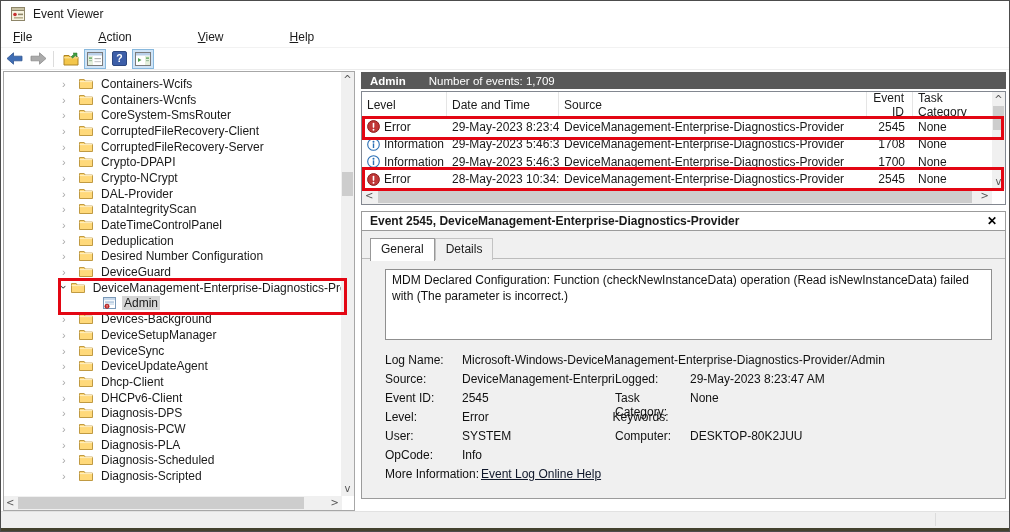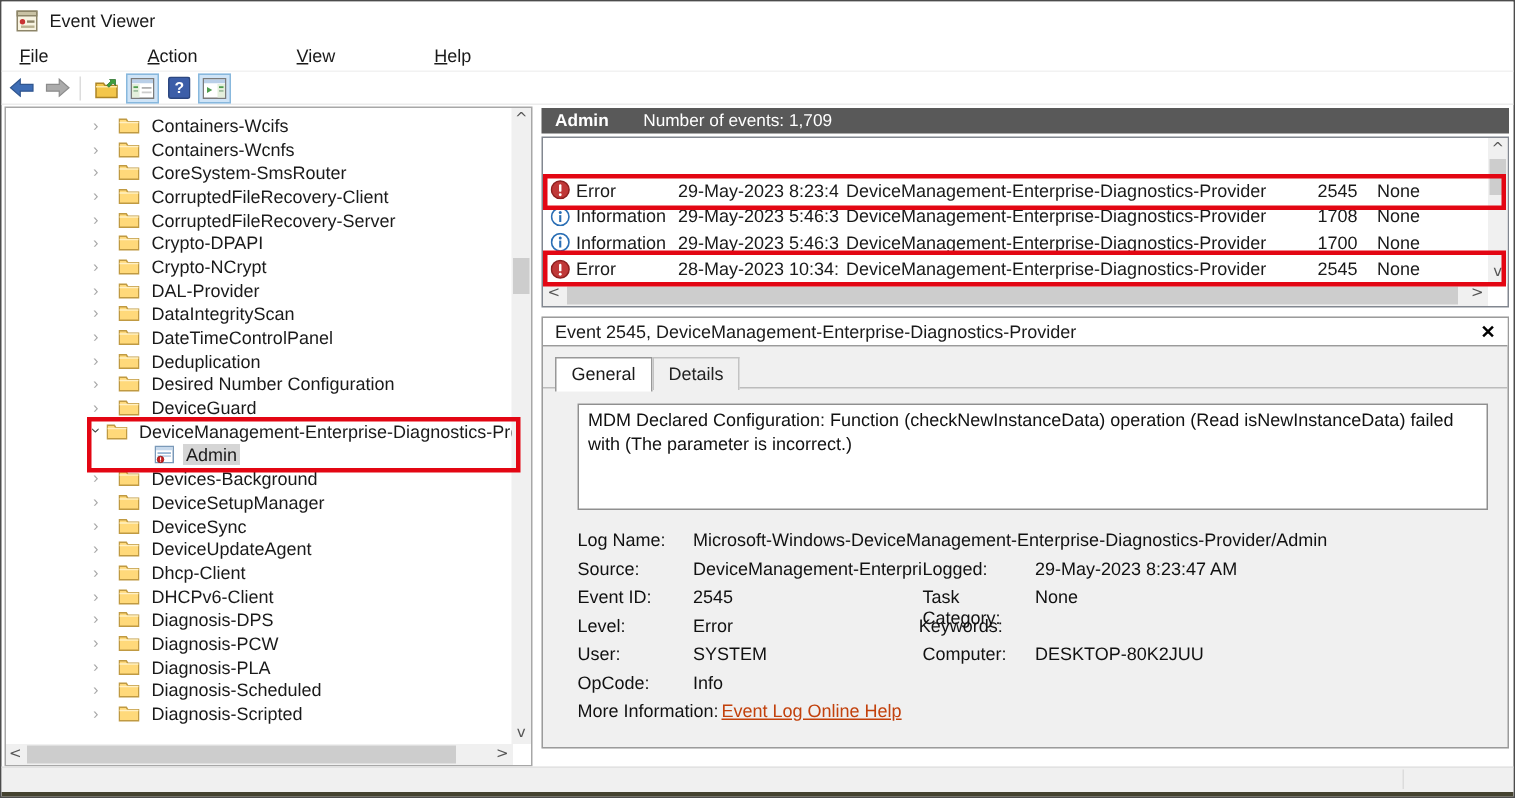--- a/index.html
+++ b/index.html
@@ -48,21 +48,21 @@
   .evrow { height:17.5px; display:flex; align-items:center; }
   .cell { overflow:hidden; white-space:nowrap; padding-left:5px; }
   .c-level { width:85px; display:flex; align-items:center; gap:4px; }
   .c-date { width:112px; }
   .c-source { width:308px; }
   .c-eid { width:46px; text-align:right; padding-right:8px; padding-left:0; }
   .c-task { width:76px; }
   
   .details { position:absolute; left:360px; top:210px; width:645px; height:288px; background:#f0f0f0; border:1px solid #9b9b9b; }
   .dhead { position:absolute; left:0; top:0; width:100%; height:19px; background:#fff; border-bottom:1px solid #9b9b9b; display:flex; align-items:center; padding:0 8px; }
-  .dhead .dtitle { flex:1; }
+  .dhead .dtitle { flex:1;font-weight:bold; }
   .dclose { color:#000; font-size:12px; font-weight:bold; cursor:default; }
   .tabs { position:absolute; left:8px; top:26px; height:21px; display:flex; align-items:flex-start; z-index:2; }
   .tab { padding:3px 10px 4px 10px; }
   .tab.active { background:#fff; border:1px solid #989898; border-bottom:none; padding-bottom:5px; }
   .tab.inactive { border:1px solid #c3c3c3; border-bottom:none; background:#f0f0f0; color:#222; }
   .tabline { position:absolute; left:0; top:46px; width:100%; height:1px; background:#bcbcbc; }
   .dmsg { position:absolute; left:23px; top:57px; width:607px; height:71px; background:#fff; border:1px solid #8f8f8f; padding:3px 6px; line-height:15.5px; color:#111; }
   .fields { position:absolute; left:23px; top:137px; width:607px; }
   .frow { position:absolute; display:flex; }
   .flabel { width:77px; color:#111; }
@@ -431,20 +431,27 @@
       <div class="sarrow" style="right:3px; top:2px;">&gt;</div>
     </div>
   </div>
 
   <div class="logbar">
     <span class="logname">Admin</span>
     <span class="logcount">Number of events: 1,709</span>
   </div>
 
   <div class="evtable">
+    <div class="evhead">
+      <span class="hc c-level">Level</span>
+      <span class="hc c-date">Date and Time</span>
+      <span class="hc c-source">Source</span>
+      <span class="hc c-eid">Event ID</span>
+      <span class="hc c-task" style="border-right:none;">Task Category</span>
+    </div>
     <div class="evrows">
       <div class="evrow">
         <span class="cell c-level">
             <span>
               <svg width="13" height="13" viewBox="0 0 13 13">
                 <circle cx="6.5" cy="6.5" r="5.9" fill="#c03838" stroke="#8e1f1f"></circle>
                 <rect x="5.7" y="2.8" width="1.6" height="5.1" rx="0.8" fill="#fff"></rect>
                 <circle cx="6.5" cy="9.8" r="0.95" fill="#fff"></circle>
               </svg>
             </span>
@@ -567,21 +574,21 @@
       <div class="frow" style="left:230px; top:80px;">
         <span class="flabel r">Computer:</span>
         <span class="fvalue">DESKTOP-80K2JUU</span>
       </div>
       <div class="frow" style="left:0; top:99px;">
         <span class="flabel">OpCode:</span>
         <span class="fvalue">Info</span>
       </div>
       <div class="frow" style="left:0; top:118px;">
         <span class="flabel" style="width:96px;">More Information:</span>
-        <span class="fvalue dlink" style="color:#c2410c;">Event Log Online Help</span>
+        <span class="fvalue dlink" style="color:#0f172a;">Event Log Online Help</span>
       </div>
     </div>
   </div>
 
   <div class="annot" style="left:57px; top:277px; width:289px; height:37px;"></div>
   <div class="annot" style="left:361px; top:115px; width:642px; height:24px;"></div>
   <div class="annot" style="left:361px; top:166px; width:642px; height:24px;"></div>
 
   <div class="statusbar"></div>
   <div class="statusdiv"></div>

